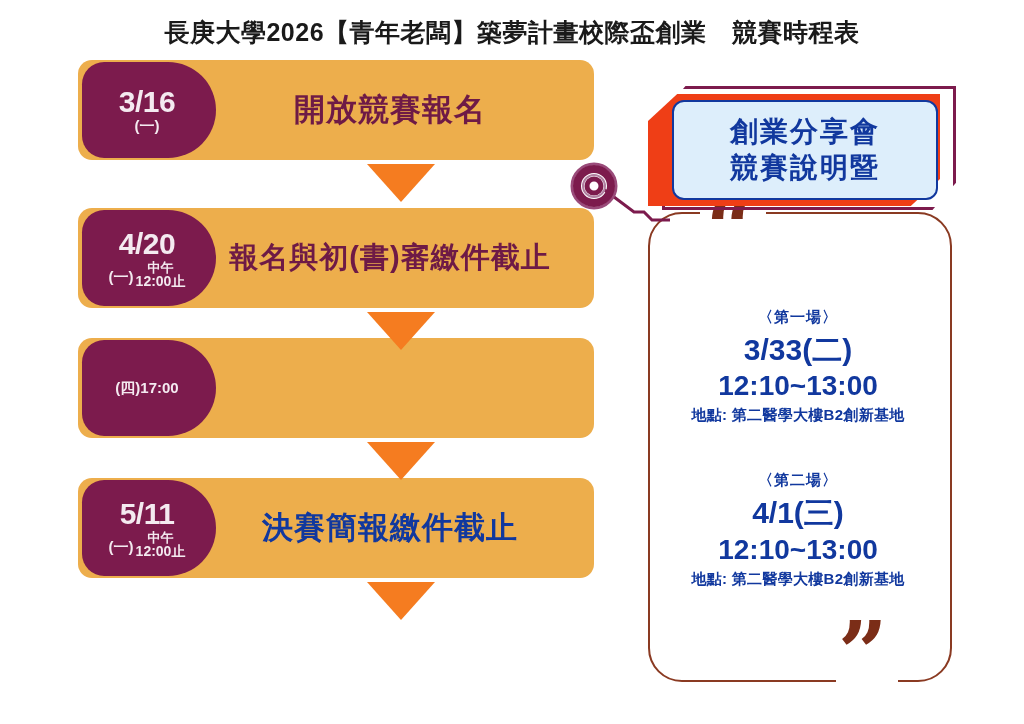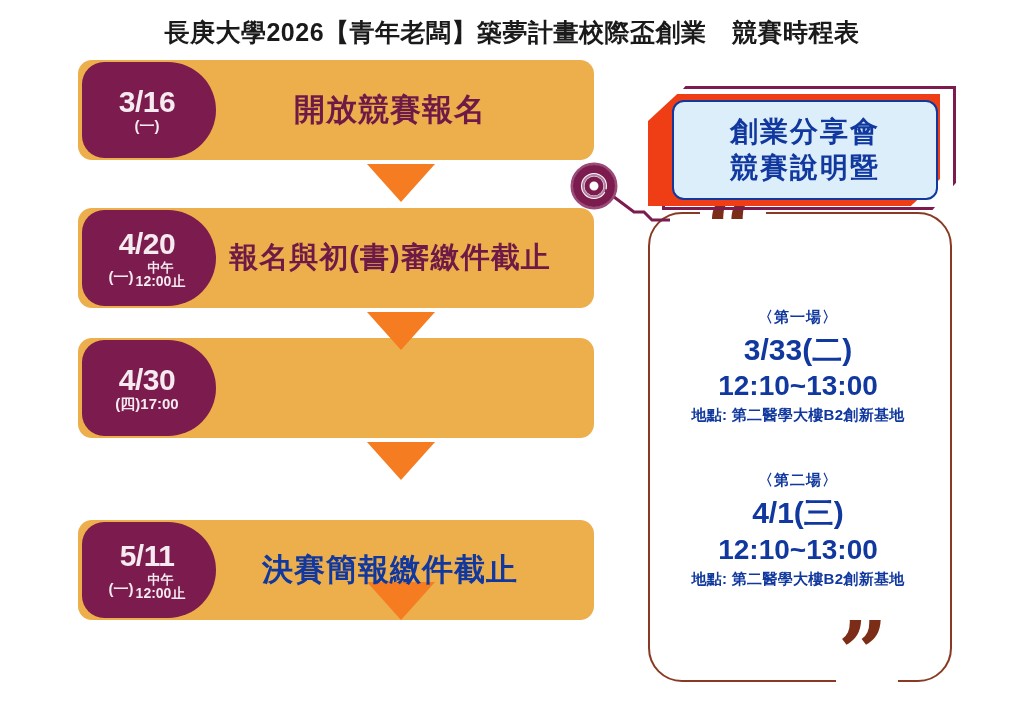--- a/index.html
+++ b/index.html
@@ -326,28 +326,27 @@
     <div class="tl-label">
       <div class="main purple" style="font-size:29px;">報名與初(書)審繳件截止</div>
     </div>
   </div>
   <div class="tl-arrow" style="top:252px;"></div>
 
   <div class="tl-row" style="top:278px;">
     <div class="tl-bar"></div>
     <div class="tl-pill">
       <div class="tl-pill-inner">
-        <div class="tl-date">4/30</div>
         <div class="tl-sub">(四)17:00</div>
       </div>
     </div>
   </div>
   <div class="tl-arrow" style="top:382px;"></div>
 
-  <div class="tl-row" style="top:418px;margin-top:42px;">
+  <div class="tl-row" style="top:418px;">
     <div class="tl-bar"></div>
     <div class="tl-pill">
       <div class="tl-pill-inner">
         <div class="tl-date">5/11</div>
         <div class="tl-inline">
           <span class="day">(一)</span>
           <span class="stack">
             <span class="noon">中午</span>
             <span class="until">12:00止</span>
           </span>

